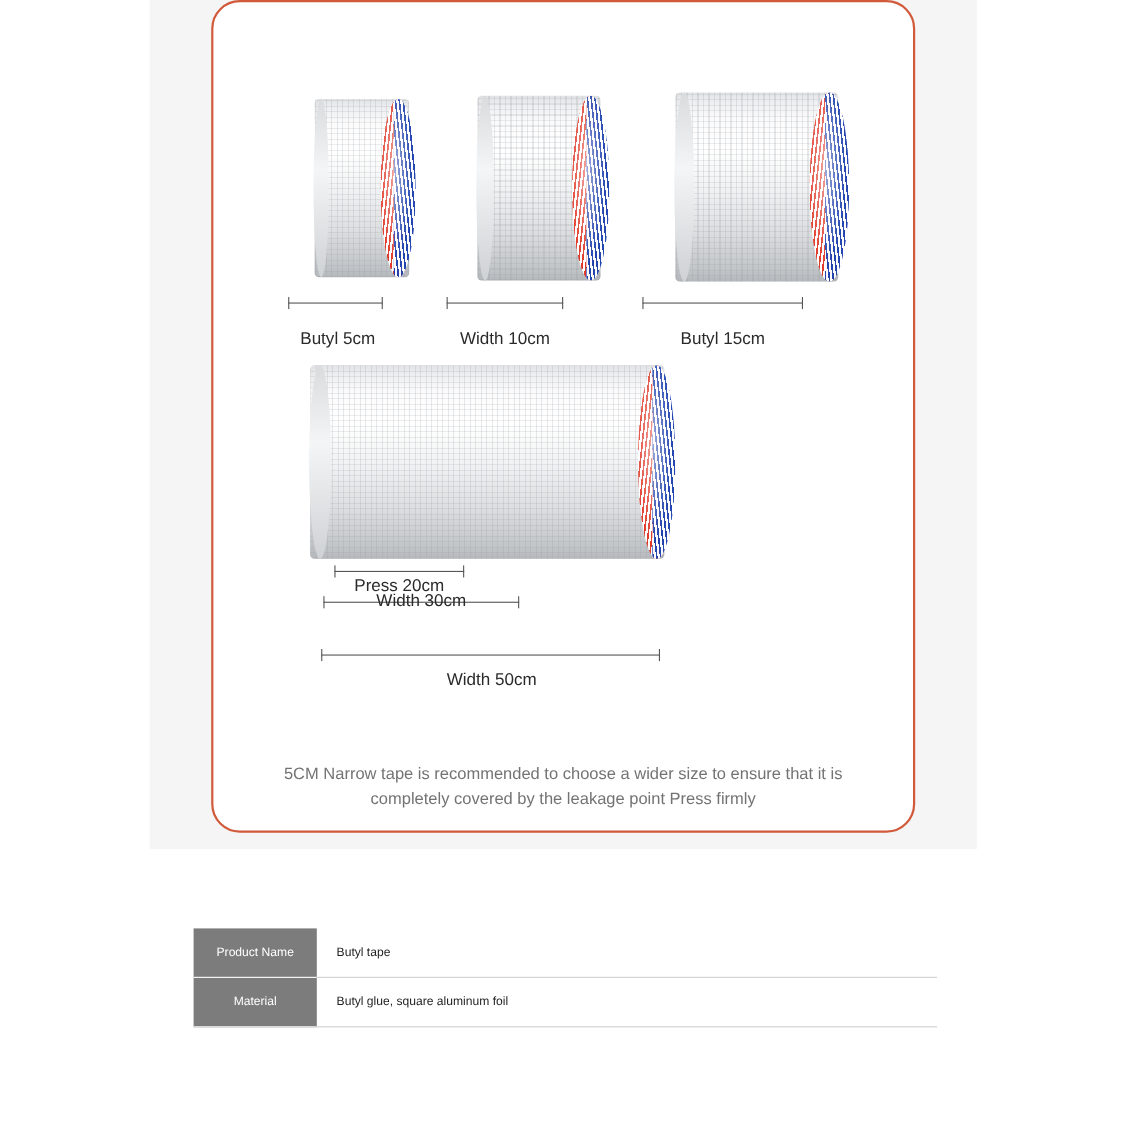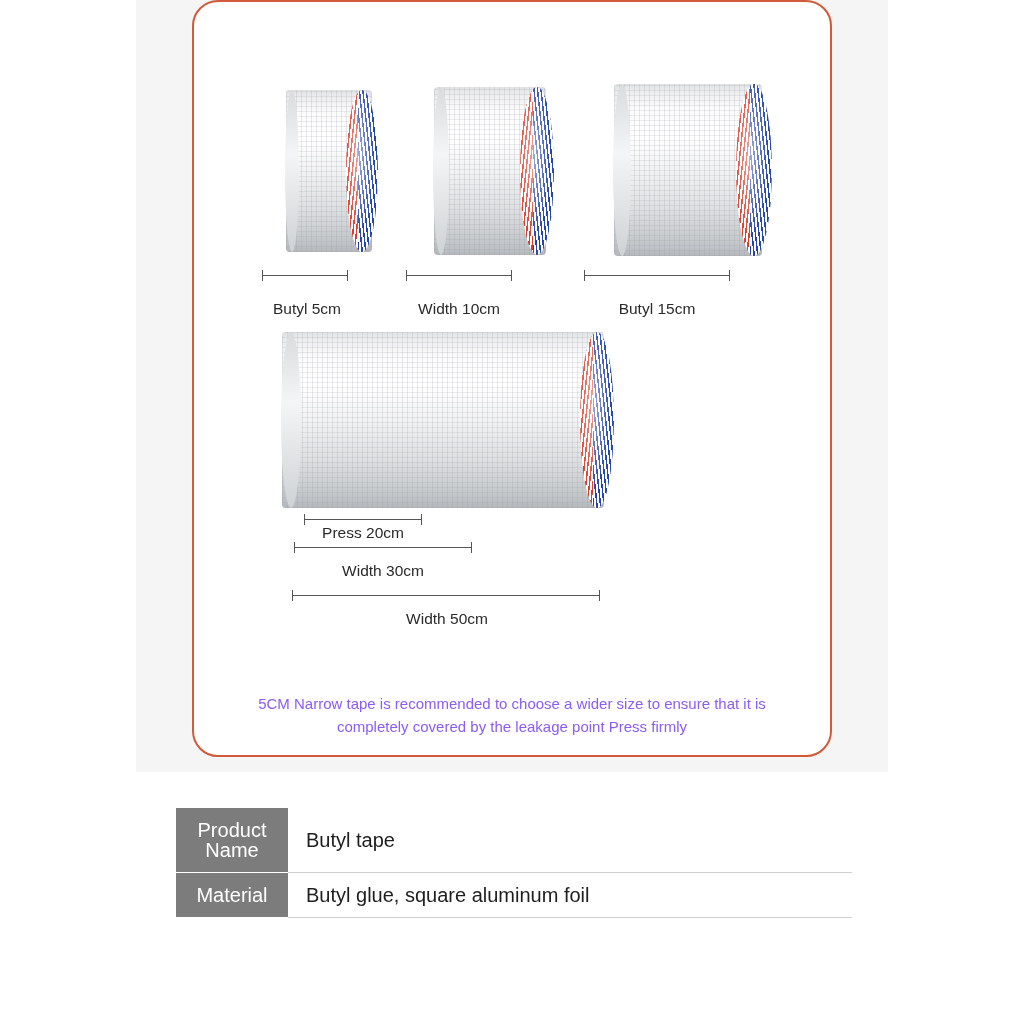--- a/index.html
+++ b/index.html
@@ -131,31 +131,31 @@
   }
 
   .note {
     position: absolute;
     left: 40px;
     right: 40px;
     top: 690px;
     text-align: center;
     font-size: 15px;
     line-height: 23px;
-    color: #8b5cf6;
+    color: #737373;
   }
 
   
   .spec-table {
     position: absolute;
     left: 176px;
-    top: 808px;
+    top: 844px;
     width: 676px;
     border-collapse: collapse;
-    font-size: 20px;
+    font-size: 11px;
   }
   .spec-table td {
     vertical-align: middle;
     padding: 10px 0;
     border-bottom: 1px solid #cfcfcf;
   }
   .spec-table td.key {
     width: 100px;
     background: #7c7c7c;
     color: #ffffff;
@@ -244,21 +244,21 @@
       <div class="tick left"></div>
       <div class="tick right"></div>
     </div>
     <div class="cap-label" style="left:94px; top:522px; width:150px;">Press 20cm</div>
 
     <div class="measure" style="left:100px; top:540px; width:178px;">
       <div class="line"></div>
       <div class="tick left"></div>
       <div class="tick right"></div>
     </div>
-    <div class="cap-label" style="left:114px; top:560px; width:150px;">Width 30cm</div>
+    <div class="cap-label" style="left:114px; top:536px; width:150px;">Width 30cm</div>
 
     <div class="measure" style="left:98px; top:588px; width:308px;">
       <div class="line"></div>
       <div class="tick left"></div>
       <div class="tick right"></div>
     </div>
     <div class="cap-label" style="left:178px; top:608px; width:150px;">Width 50cm</div>
 
     <div class="note">5CM Narrow tape is recommended to choose a wider size to ensure that it is completely covered by the leakage point Press firmly</div>
   </div>

